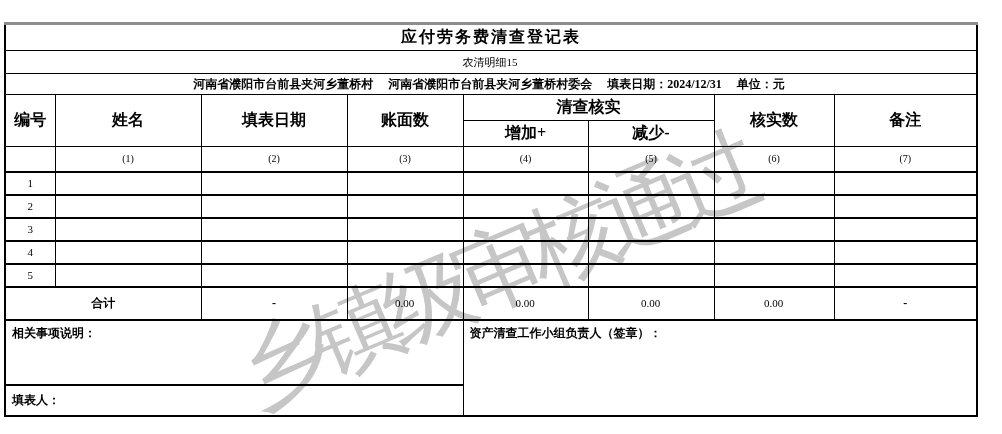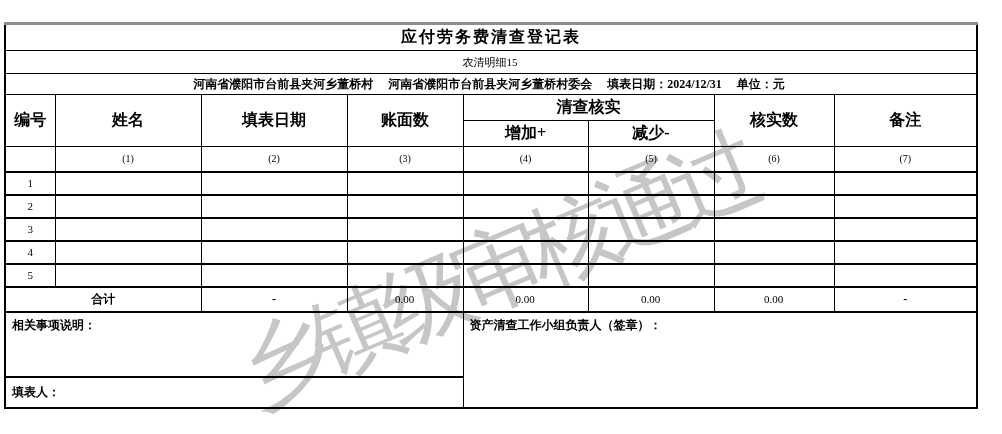--- a/index.html
+++ b/index.html
@@ -51,21 +51,21 @@
   }
   table.form { border: 2px solid #000; border-top: 3px solid #8d8d8d; }
 
   tr.r-title  { height: 27px; }
   tr.r-code   { height: 23px; }
   tr.r-info   { height: 21px; }
   tr.r-h1     { height: 26px; }
   tr.r-h2     { height: 26px; }
   tr.r-nums   { height: 25px; }
   tr.r-data   { height: 23px; }
-  tr.r-total  { height: 25px; }
+  tr.r-total  { height: 33px; }
   tr.r-foot1  { height: 65px; padding-left: 20px; }
   tr.r-foot2  { height: 31px; }
 
   tr.r-data td, tr.r-total td, tr.r-foot1 td, tr.r-foot2 td { border-top-width: 2px; }
 
   .title-cell   { font-weight: bold; font-size: 16px; letter-spacing: 2px; }
   .code-cell    { text-align: left; font-size: 11px; padding-right: 6px !important; }
   .info-cell    { text-align: center; font-weight: bold; font-size: 12px; padding-right: 8px !important; white-space: nowrap; }
   .info-cell span { margin-left: 12px; }
   .hdr          { font-weight: bold; font-size: 16px; }

